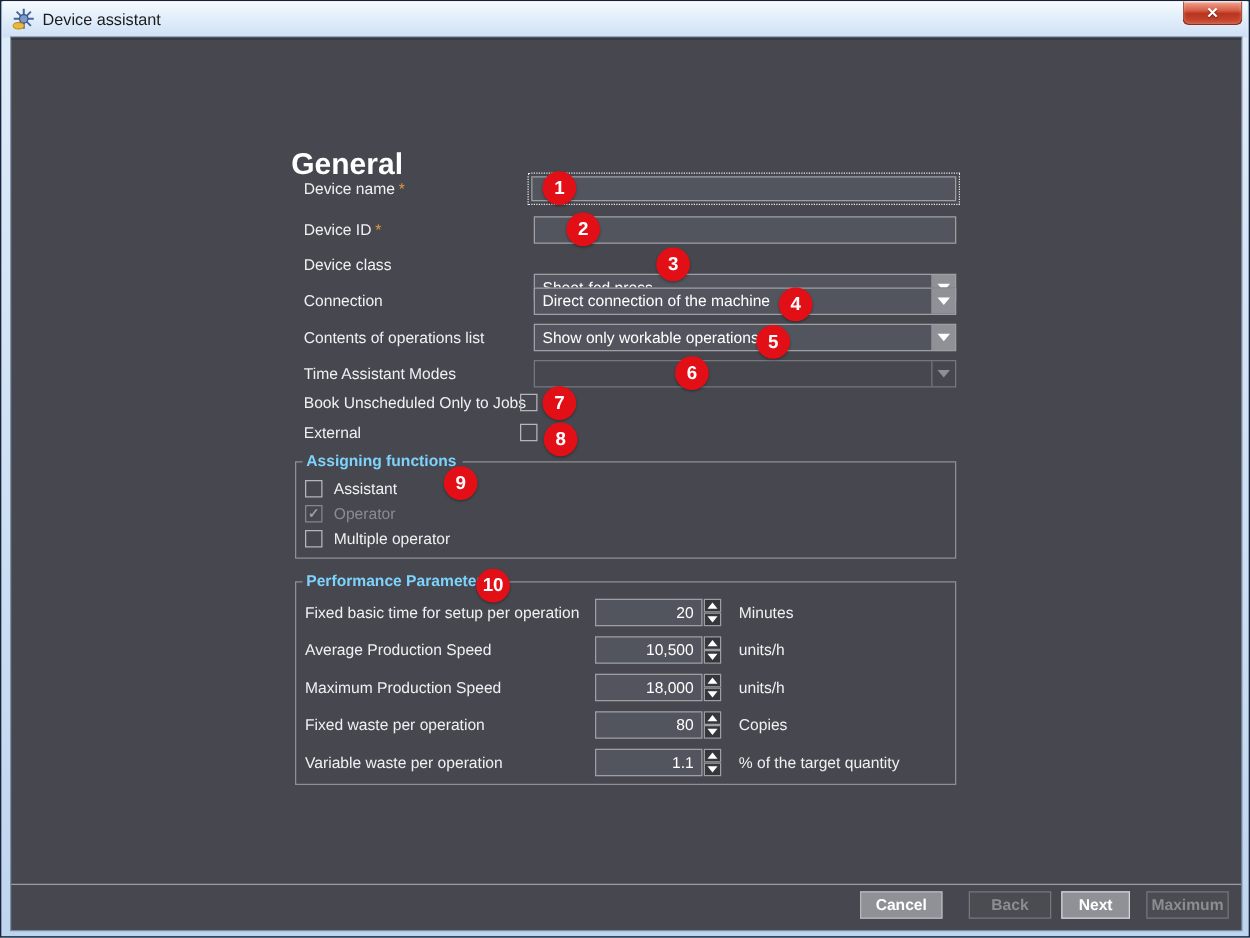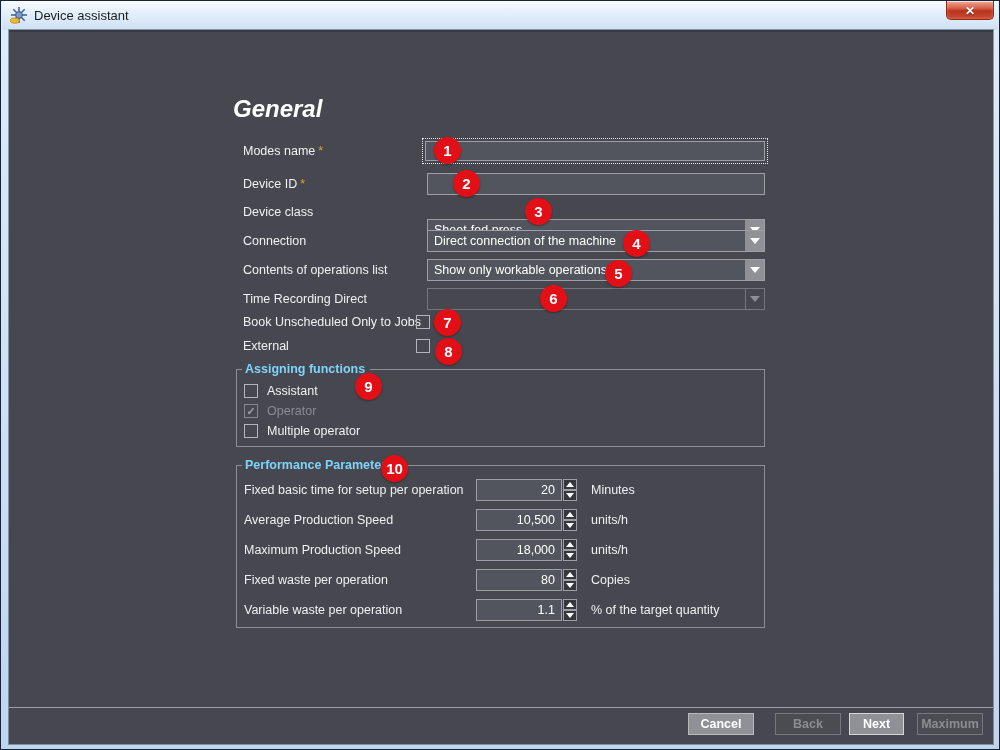--- a/index.html
+++ b/index.html
@@ -21,21 +21,21 @@
     background:linear-gradient(#f0a896 0%,#d96047 40%,#b83420 55%,#cc4c32 100%);
     border:1px solid #8e2a16;border-top:none;border-radius:0 0 5px 5px;
     box-shadow:inset 0 1px 0 rgba(255,255,255,.65), inset 0 0 3px rgba(255,255,255,.3);
     text-align:center;cursor:pointer;}
   .close-x{font-size:12px;font-weight:bold;color:#fff;line-height:17px;
     text-shadow:0 1px 1px rgba(0,0,0,.55);}
   
   .content{position:absolute;left:8px;top:29px;width:984px;height:714px;
     background:#47484f;border-top:2px solid #3a3b41;
     box-shadow:0 0 0 1px rgba(35,55,85,.45);}
-  .heading{position:absolute;left:232px;top:94px;font-size:24px;font-weight:bold;color:#ffffff;font-style:italic;}
+  .heading{position:absolute;left:232px;top:117px;font-size:24px;font-weight:bold;color:#ffffff;}
   .lbl{position:absolute;font-size:12.5px;color:#f0f0f2;line-height:22px;white-space:nowrap;}
   .req{color:#e39b3b;margin-left:3px;}
   
   .focus-wrap{position:absolute;left:421px;top:137px;width:346px;height:26px;
     border:1px dotted #e8e8e8;padding:2px;}
   .txt{width:100%;height:100%;background:#53555e;border:1px solid #9d9fa4;
     color:#fff;font-size:12.5px;padding:0 5px;outline:none;font-family:"Liberation Sans",sans-serif;}
   .txt-abs{position:absolute;left:426px;width:338px;height:22px;background:#53555e;
     border:1px solid #9d9fa4;color:#fff;font-size:12.5px;padding:0 5px;outline:none;
     font-family:"Liberation Sans",sans-serif;}
@@ -101,21 +101,21 @@
     <div class="close-btn">
       <span class="close-x">✕</span>
     </div>
   </div>
 
   <div class="content"></div>
 
   <div class="heading">General</div>
 
   <div class="lbl" style="left:242px;top:139px;">
-    <span>Modes name</span><span class="req">*</span>
+    <span>Device name</span><span class="req">*</span>
   </div>
   <div class="focus-wrap">
     <input class="txt" type="text" value="" style="">
   </div>
 
   <div class="lbl" style="left:242px;top:172px;">
     <span>Device ID</span><span class="req">*</span>
   </div>
   <input class="txt-abs" style="top: 172px;" type="text" value="">
 
@@ -136,21 +136,21 @@
   </div>
 
   <div class="lbl" style="left:242px;top:258px;">Contents of operations list</div>
   <div class="dd" style="top:258px;">
     <div class="dd-value">Show only workable operations</div>
     <div class="dd-btn">
         <div class="dd-arrow"></div>
       </div>
   </div>
 
-  <div class="lbl" style="left:242px;top:287px;">Time Recording Direct</div>
+  <div class="lbl" style="left:242px;top:287px;">Time Assistant Modes</div>
   <div class="dd disabled" style="top:287px;">
     <div class="dd-value"></div>
     <div class="dd-btn">
         <div class="dd-arrow"></div>
       </div>
   </div>
 
   <div class="lbl" style="left:242px;top:310px;">Book Unscheduled Only to Jobs</div>
   <div class="cb" style="left:415px;top:314px;"></div>
 

